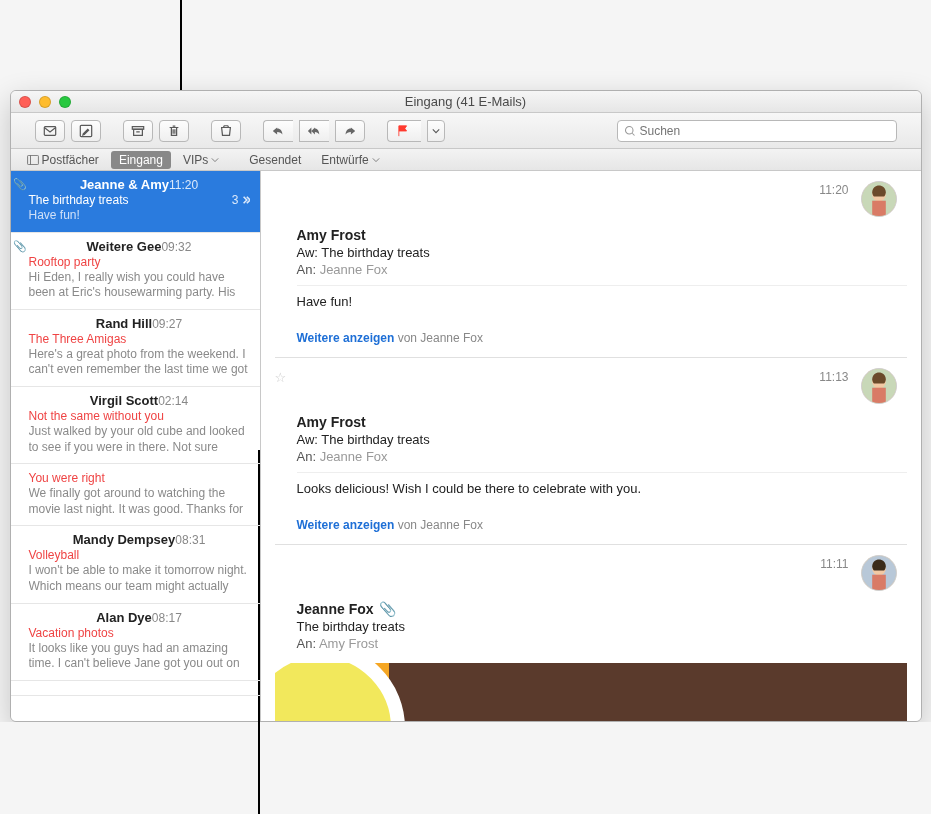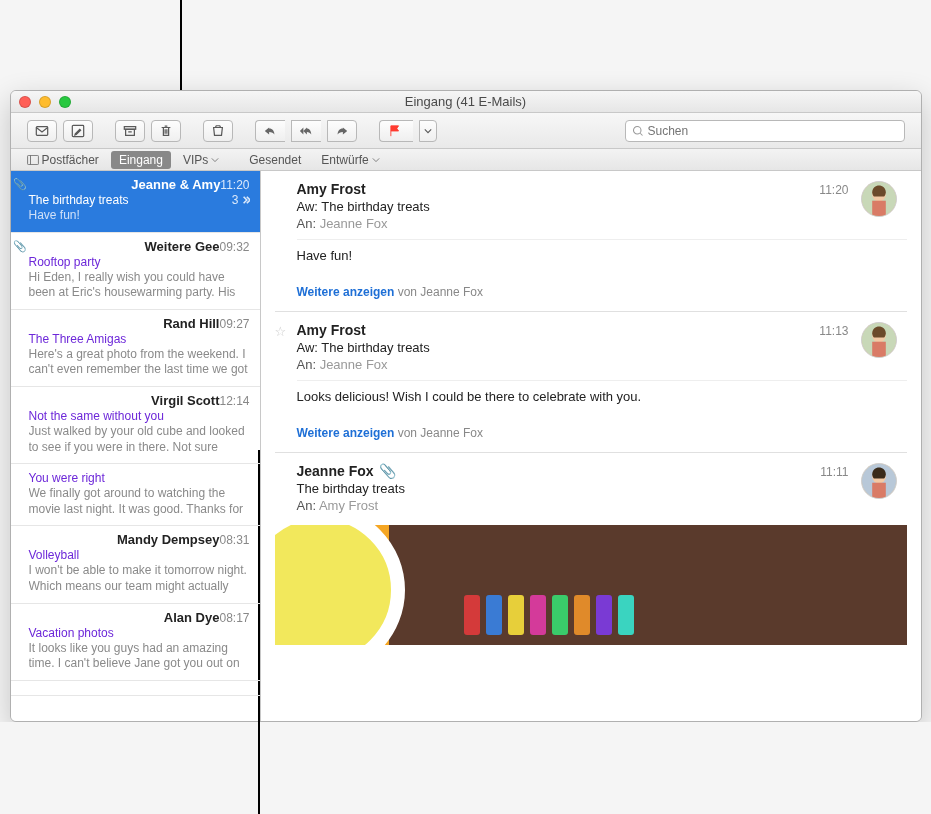--- a/index.html
+++ b/index.html
@@ -3,58 +3,58 @@
 <meta charset="utf-8">
 <style>
   * { box-sizing: border-box; margin: 0; padding: 0; }
   body { font-family: -apple-system, "Helvetica Neue", Arial, sans-serif; font-size: 13px; background: #f5f5f5; }
   .window { width: 912px; margin: 90px auto 0; background: #ececec; border: 1px solid #b0b0b0; border-radius: 6px; overflow: hidden; box-shadow: 0 10px 30px rgba(0,0,0,0.2); }
   .titlebar { height: 22px; background: linear-gradient(#f6f6f6,#e6e6e6); border-bottom: 1px solid #c8c8c8; display: flex; align-items: center; padding: 0 8px; position: relative; }
   .traffic { display: flex; gap: 8px; }
   .dot { width: 12px; height: 12px; border-radius: 50%; border: 0.5px solid rgba(0,0,0,0.15); }
   .dot.red { background:#ff5f57; } .dot.yellow{background:#febc2e;} .dot.green{background:#28c840;}
   .title { position:absolute; left:0; right:0; text-align:center; font-size:13px; color:#4a4a4a; }
-  .toolbar { height: 36px; background: linear-gradient(#f7f7f7,#e9e9e9); border-bottom:1px solid #c8c8c8; display:flex; align-items:center; padding:0 16px; gap:6px; }
+  .toolbar { height: 36px; background: linear-gradient(#f7f7f7,#e9e9e9); border-bottom:1px solid #c8c8c8; display:flex; align-items:center; padding:0 24px; gap:6px; }
   .tbtn { height:22px; min-width:30px; background:linear-gradient(#fdfdfd,#efefef); border:1px solid #b8b8b8; border-radius:4px; display:flex; align-items:center; justify-content:center; color:#595959; }
   .tbtn.group-l{border-radius:4px 0 0 4px; border-right:none;}
   .tbtn.group-m{border-radius:0;border-right:none;}
   .tbtn.group-r{border-radius:0 4px 4px 0;}
   .gap { width: 10px; }
   .spacer { flex: 1; }
   .search { width: 280px; height:22px; background:#fff; border:1px solid #b8b8b8; border-radius:4px; display:flex; align-items:center; padding:0 6px; color:#999; gap:4px; }
   .search input { border:none; outline:none; flex:1; font-size:12px; color:#333; background:transparent; }
   .favbar { height: 22px; background:linear-gradient(#f3f3f3,#e6e6e6); border-bottom:1px solid #c8c8c8; display:flex; align-items:center; padding:0 8px; gap:4px; font-size:12px; color:#555; }
   .favitem { padding:2px 8px; border-radius:3px; cursor:default; display:flex; align-items:center; gap:3px; }
   .favitem.active { background:#888; color:#ffffff; }
   .favicon { width:12px; height:10px; }
   .content { display:flex; height: 550px; }
   .list { width: 250px; background:#fff; border-right:1px solid #c8c8c8; display:flex; flex-direction:column; overflow:hidden; }
   .sortbar { height:22px; background:linear-gradient(#f7f7f7,#ececec); border-bottom:1px solid #d8d8d8; display:flex; align-items:center; padding:0 8px; font-size:11px; color:#666; justify-content:space-between; }
   .circicon{width:14px;height:14px;border:1px solid #999;border-radius:50%;font-size:9px;display:flex;align-items:center;justify-content:center;color:#999;}
   .msglist { flex:1; overflow-y:auto; }
   .msg { padding:6px 10px 8px 18px; border-bottom:1px solid #e6e6e6; position:relative; cursor:default; }
   .msg.selected { background:#2a7bde; color:#fff; }
-  .msg .row1 { display:flex; justify-content:flex-end; align-items:baseline; }
+  .msg .row1 { display:flex; justify-content:center; align-items:baseline; }
   .msg .sender { font-weight:600; font-size:13px; color:#222; }
   .msg.selected .sender { color:#fff; }
   .msg .time { font-size:12px; color:#888; }
   .msg.selected .time { color:#dbe9fb; }
-  .msg .subj { font-size:12px; color:#6d28d9; margin-top:1px; display:flex; justify-content:space-between; align-items:center; }
+  .msg .subj { font-size:12px; color:#ef4444; margin-top:1px; display:flex; justify-content:space-between; align-items:center; }
   .msg.selected .subj { color:#fff; }
   .msg .badge { font-size:12px; color:#dbe9fb; display:flex; align-items:center; gap:3px; }
   .msg .preview { font-size:12px; color:#8a8a8a; margin-top:1px; line-height:1.3; max-height:2.6em; overflow:hidden; }
   .msg.selected .preview { color:#cfe0f8; }
   .msg .clip { position:absolute; left:3px; top:7px; color:#999; font-size:11px; }
   .msg.selected .clip { color:#cfe0f8; }
   .preview-pane { flex:1; background:#fff; overflow-y:auto; }
   .mailcard { margin:10px 14px; border-bottom:1px solid #e0e0e0; padding-bottom:12px; position:relative; }
   .mailcard:last-child{border-bottom:none; padding-bottom:0; margin-bottom:0;}
   .mailhead { display:flex; }
   .starcol{ width:22px; padding-top:2px; color:#ccc; font-size:13px; text-align:left; }
-  .headtext { flex:1; }
+  .headtext { flex:1;margin-top:46px; }
   .mh-sender { font-weight:600; font-size:14px; color:#222; display:flex; align-items:center; gap:6px; }
   .mh-subj { font-size:13px; color:#222; margin-top:2px; }
   .mh-to { font-size:13px; color:#555; margin-top:2px; }
   .mh-to .lbl{color:#555;} .mh-to .val{color:#999;}
   .mh-time { font-size:12px; color:#888; position:absolute; right:58px; top:2px; }
   .avatar { width:36px; height:36px; border-radius:50%; position:absolute; right:10px; top:0; background:#d8c3a5; border:1px solid #d0d0d0; overflow:hidden; }
   .avatar svg{width:100%;height:100%;}
   .mh-rule { border:none; border-top:1px solid #eee; margin:8px 0 8px 22px; }
   .mailbody { margin-left:22px; font-size:13px; color:#222; }
   .morelink { margin-top:22px; font-size:12px; }
@@ -220,21 +220,21 @@
               <span class="time">09:27</span>
             </div>
             <div class="subj">
               <span>The Three Amigas</span>
             </div>
             <div class="preview">Here's a great photo from the weekend. I can't even remember the last time we got to…</div>
           </div>
           <div class="msg">
             <div class="row1">
               <span class="sender">Virgil Scott</span>
-              <span class="time">12:14</span>
+              <span class="time">02:14</span>
             </div>
             <div class="subj">
               <span>Not the same without you</span>
             </div>
             <div class="preview">Just walked by your old cube and looked to see if you were in there. Not sure when I'll s…</div>
           </div>
           <div class="msg">
             <div class="subj">
               <span>You were right</span>
             </div>

